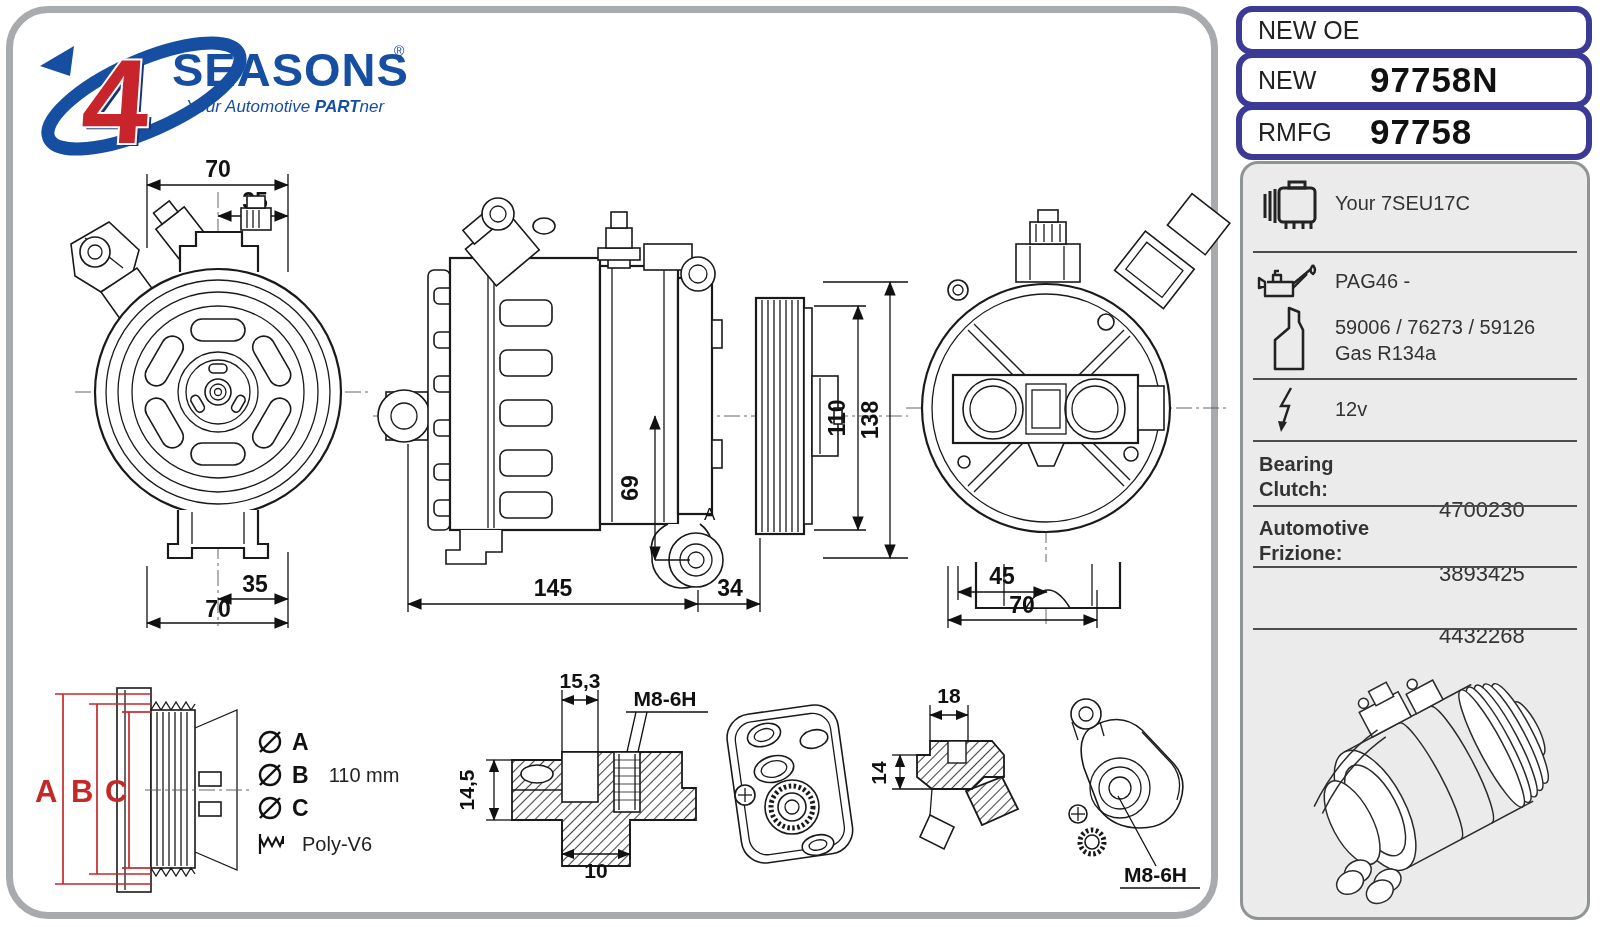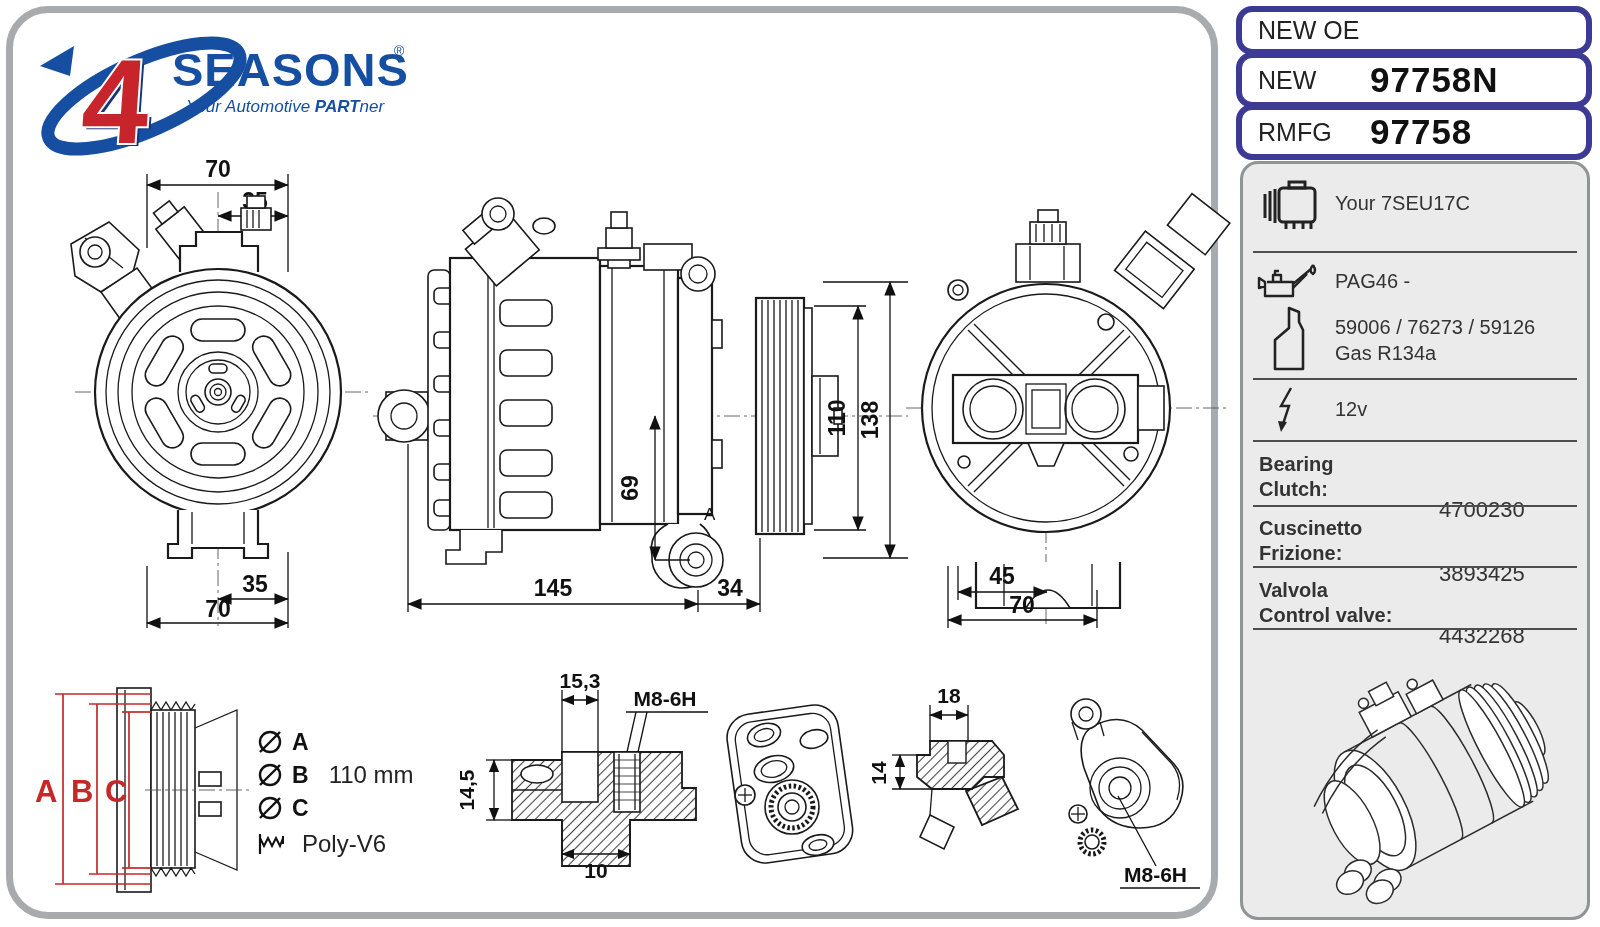--- a/index.html
+++ b/index.html
@@ -28,21 +28,21 @@
   .dl{stroke:#111;stroke-width:1.3;fill:none;}
   .ln{stroke:#1a1a1a;stroke-width:1.3;fill:none;}
   .fw{fill:#fff;stroke:#1a1a1a;stroke-width:1.6;}
   .fw2{fill:#fff;stroke:#1a1a1a;stroke-width:2.2;}
   .cl{stroke:#555;stroke-width:0.9;fill:none;stroke-dasharray:16 4 3 4;}
   .rd{stroke:#c62828;stroke-width:1.7;fill:none;}
   .rdim{font-size:31px;font-weight:bold;fill:#c62828;}
   
   .leg-row{position:absolute;display:flex;align-items:center;height:30px;}
   .leg-letter{font-size:23px;font-weight:bold;color:#111;margin-left:8px;}
-  .leg-val{font-size:24px;color:#222;margin-left:20px;}
+  .leg-val{font-size:20px;color:#222;margin-left:20px;}
 </style>
 </head>
 <body>
 
 <div id="frame" class="abs"></div>
 
 <svg class="abs" style="left:26px;top:20px" width="390" height="140" viewBox="0 0 390 140">
   <g transform="rotate(-24 118 76)">
     <ellipse cx="118" cy="76" rx="104" ry="35" fill="none" stroke="#164fa2" stroke-width="13"></ellipse>
   </g>
@@ -517,30 +517,26 @@
   <div class="sep" style="top:276px"></div>
 
   <div class="splabel" style="left:16px;top:288px">
     <div>Bearing</div>
     <div>Clutch:</div>
   </div>
   <div class="spval" style="left:196px;top:300px">4700230</div>
   <div class="sep" style="top:341px"></div>
 
   <div class="splabel" style="left:16px;top:352px">
-    <div>Cuscinetto</div>
+    <div>Automotive</div>
     <div>Frizione:</div>
   </div>
   <div class="spval" style="left:196px;top:364px">3893425</div>
   <div class="sep" style="top:402px"></div>
 
-  <div class="splabel" style="left:16px;top:414px">
-    <div>Valvola</div>
-    <div>Control valve:</div>
-  </div>
   <div class="spval" style="left:196px;top:426px">4432268</div>
   <div class="sep" style="top:464px"></div>
 
   <svg class="abs" style="left:8px;top:472px" width="334" height="280" viewBox="0 0 334 280">
     <g transform="rotate(-28 170 150)" stroke="#2b2b2b" fill="#fff" stroke-width="1.5">
       <line x1="118" y1="84" x2="262" y2="84"></line>
       <line x1="118" y1="216" x2="262" y2="216"></line>
       <ellipse cx="292" cy="150" rx="9" ry="30"></ellipse>
       <ellipse cx="282" cy="150" rx="12" ry="56"></ellipse>
       <ellipse cx="274" cy="150" rx="12" ry="60"></ellipse>

